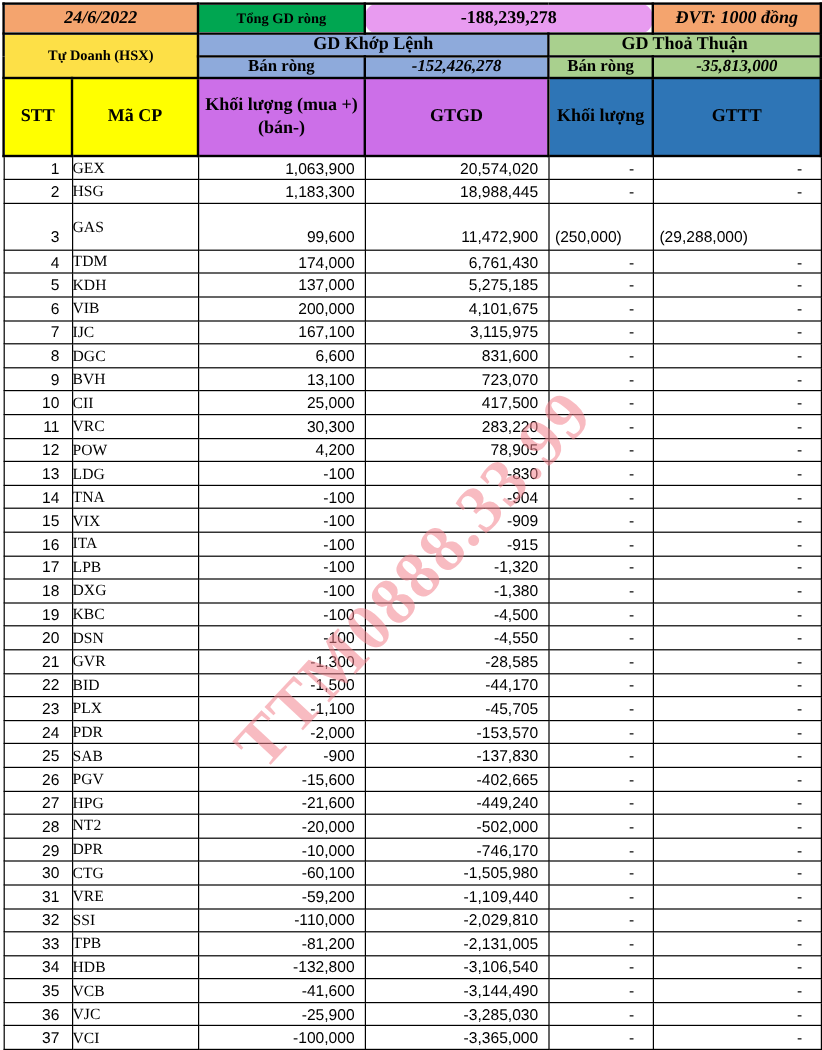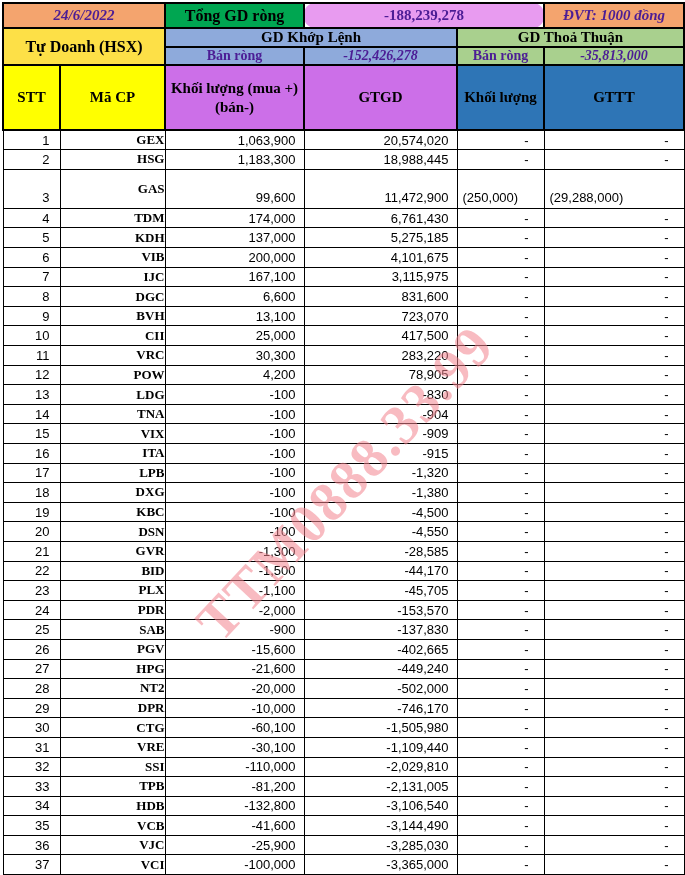--- a/index.html
+++ b/index.html
@@ -18,31 +18,31 @@
   .hrow4{height:65px;}
   .bg-salmon{background:#F4A46E;}
   .bg-green{background:#00A651;}
   .bg-violet-light{background:#E89BF0;border-radius:11px;}
   .bg-cyan{background:#fde047;margin-top:11px;}
   .bg-blue-light{background:#8EAADB;}
   .bg-green-light{background:#A9D08E;}
   .bg-yellow{background:#FFFF00;}
   .bg-violet{background:#CC6FE8;}
   .bg-blue-dark{background:#2E75B6;}
-  .red{color:#4c1d95;}
+  .red{color:#000000;}
   .italic{font-style:italic;}
-  .fs16{font-size:16px;}
+  .fs16{font-size:12px;}
   .fs15{font-size:15px;}
   .fs14{font-size:14px;}
   
   #data-rows tr{height:19.6px;}
   #data-rows tr.tall{height:39.2px;}
   #data-rows td{border:1px solid #000;font-size:13px;background:#fff;}
   td.stt{text-align:right;padding-right:10px;font-family:"Liberation Sans",sans-serif;}
-  td.code{text-align:right;font-family:"Liberation Serif",serif;font-weight:bold;font-size:15px;}
+  td.code{text-align:left;font-family:"Liberation Serif",serif;font-weight:normal;font-size:15px;}
   td.num{text-align:right;padding-right:8px;font-family:"Liberation Sans",sans-serif;}
   td.cream{background:#FAE7C7;font-family:"Liberation Sans",sans-serif;}
   td.dash{text-align:right;padding-right:15px;}
   td.paren{text-align:left;padding-left:5px;margin-top:44px;}
   tr.tall td{vertical-align:bottom;padding-bottom:3px;}
   tr.tall td.code{vertical-align:middle;padding-bottom:0;}
   
   .watermark{
     position:absolute;left:345px;top:483px;z-index:5;pointer-events:none;
     transform:translate(-50%,-50%) rotate(-47deg);
@@ -332,21 +332,21 @@
           <td class="stt">30</td>
           <td class="code">CTG</td>
           <td class="num">-60,100</td>
           <td class="num">-1,505,980</td>
           <td class="cream dash">-</td>
           <td class="cream dash">-</td>
         </tr>
         <tr>
           <td class="stt">31</td>
           <td class="code">VRE</td>
-          <td class="num">-30,100</td>
+          <td class="num">-59,200</td>
           <td class="num">-1,109,440</td>
           <td class="cream dash">-</td>
           <td class="cream dash">-</td>
         </tr>
         <tr>
           <td class="stt">32</td>
           <td class="code">SSI</td>
           <td class="num">-110,000</td>
           <td class="num">-2,029,810</td>
           <td class="cream dash">-</td>

